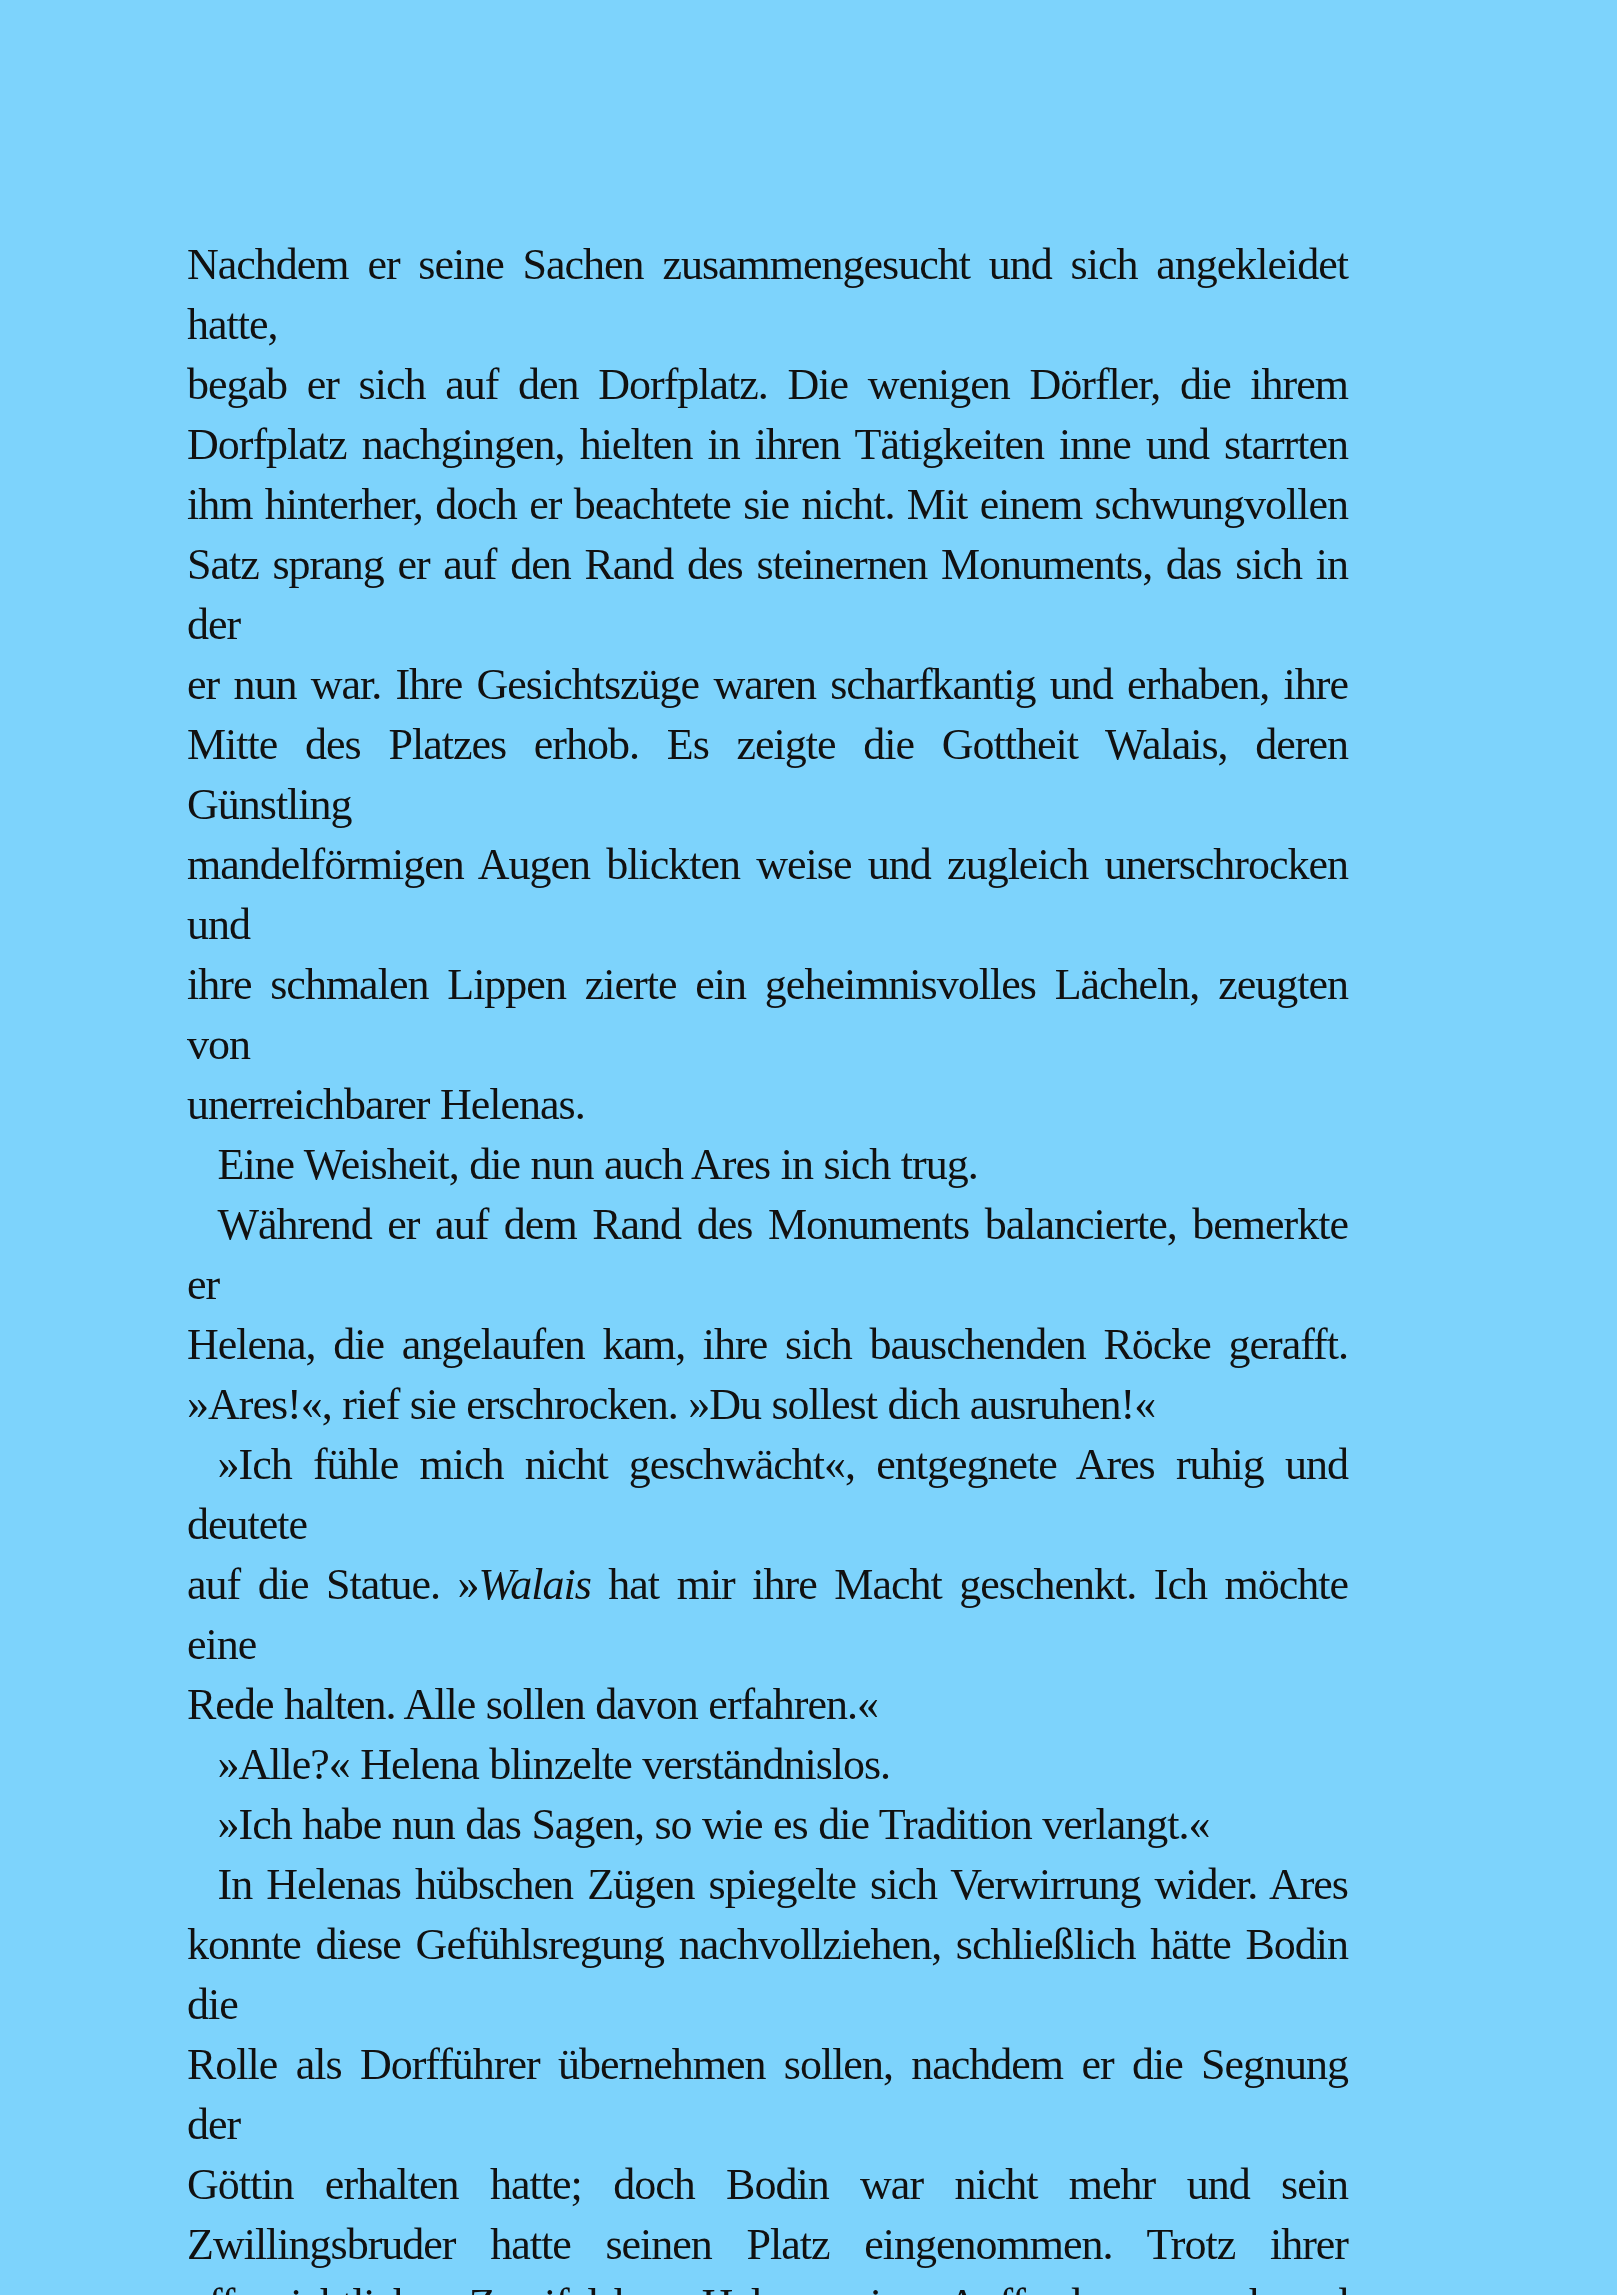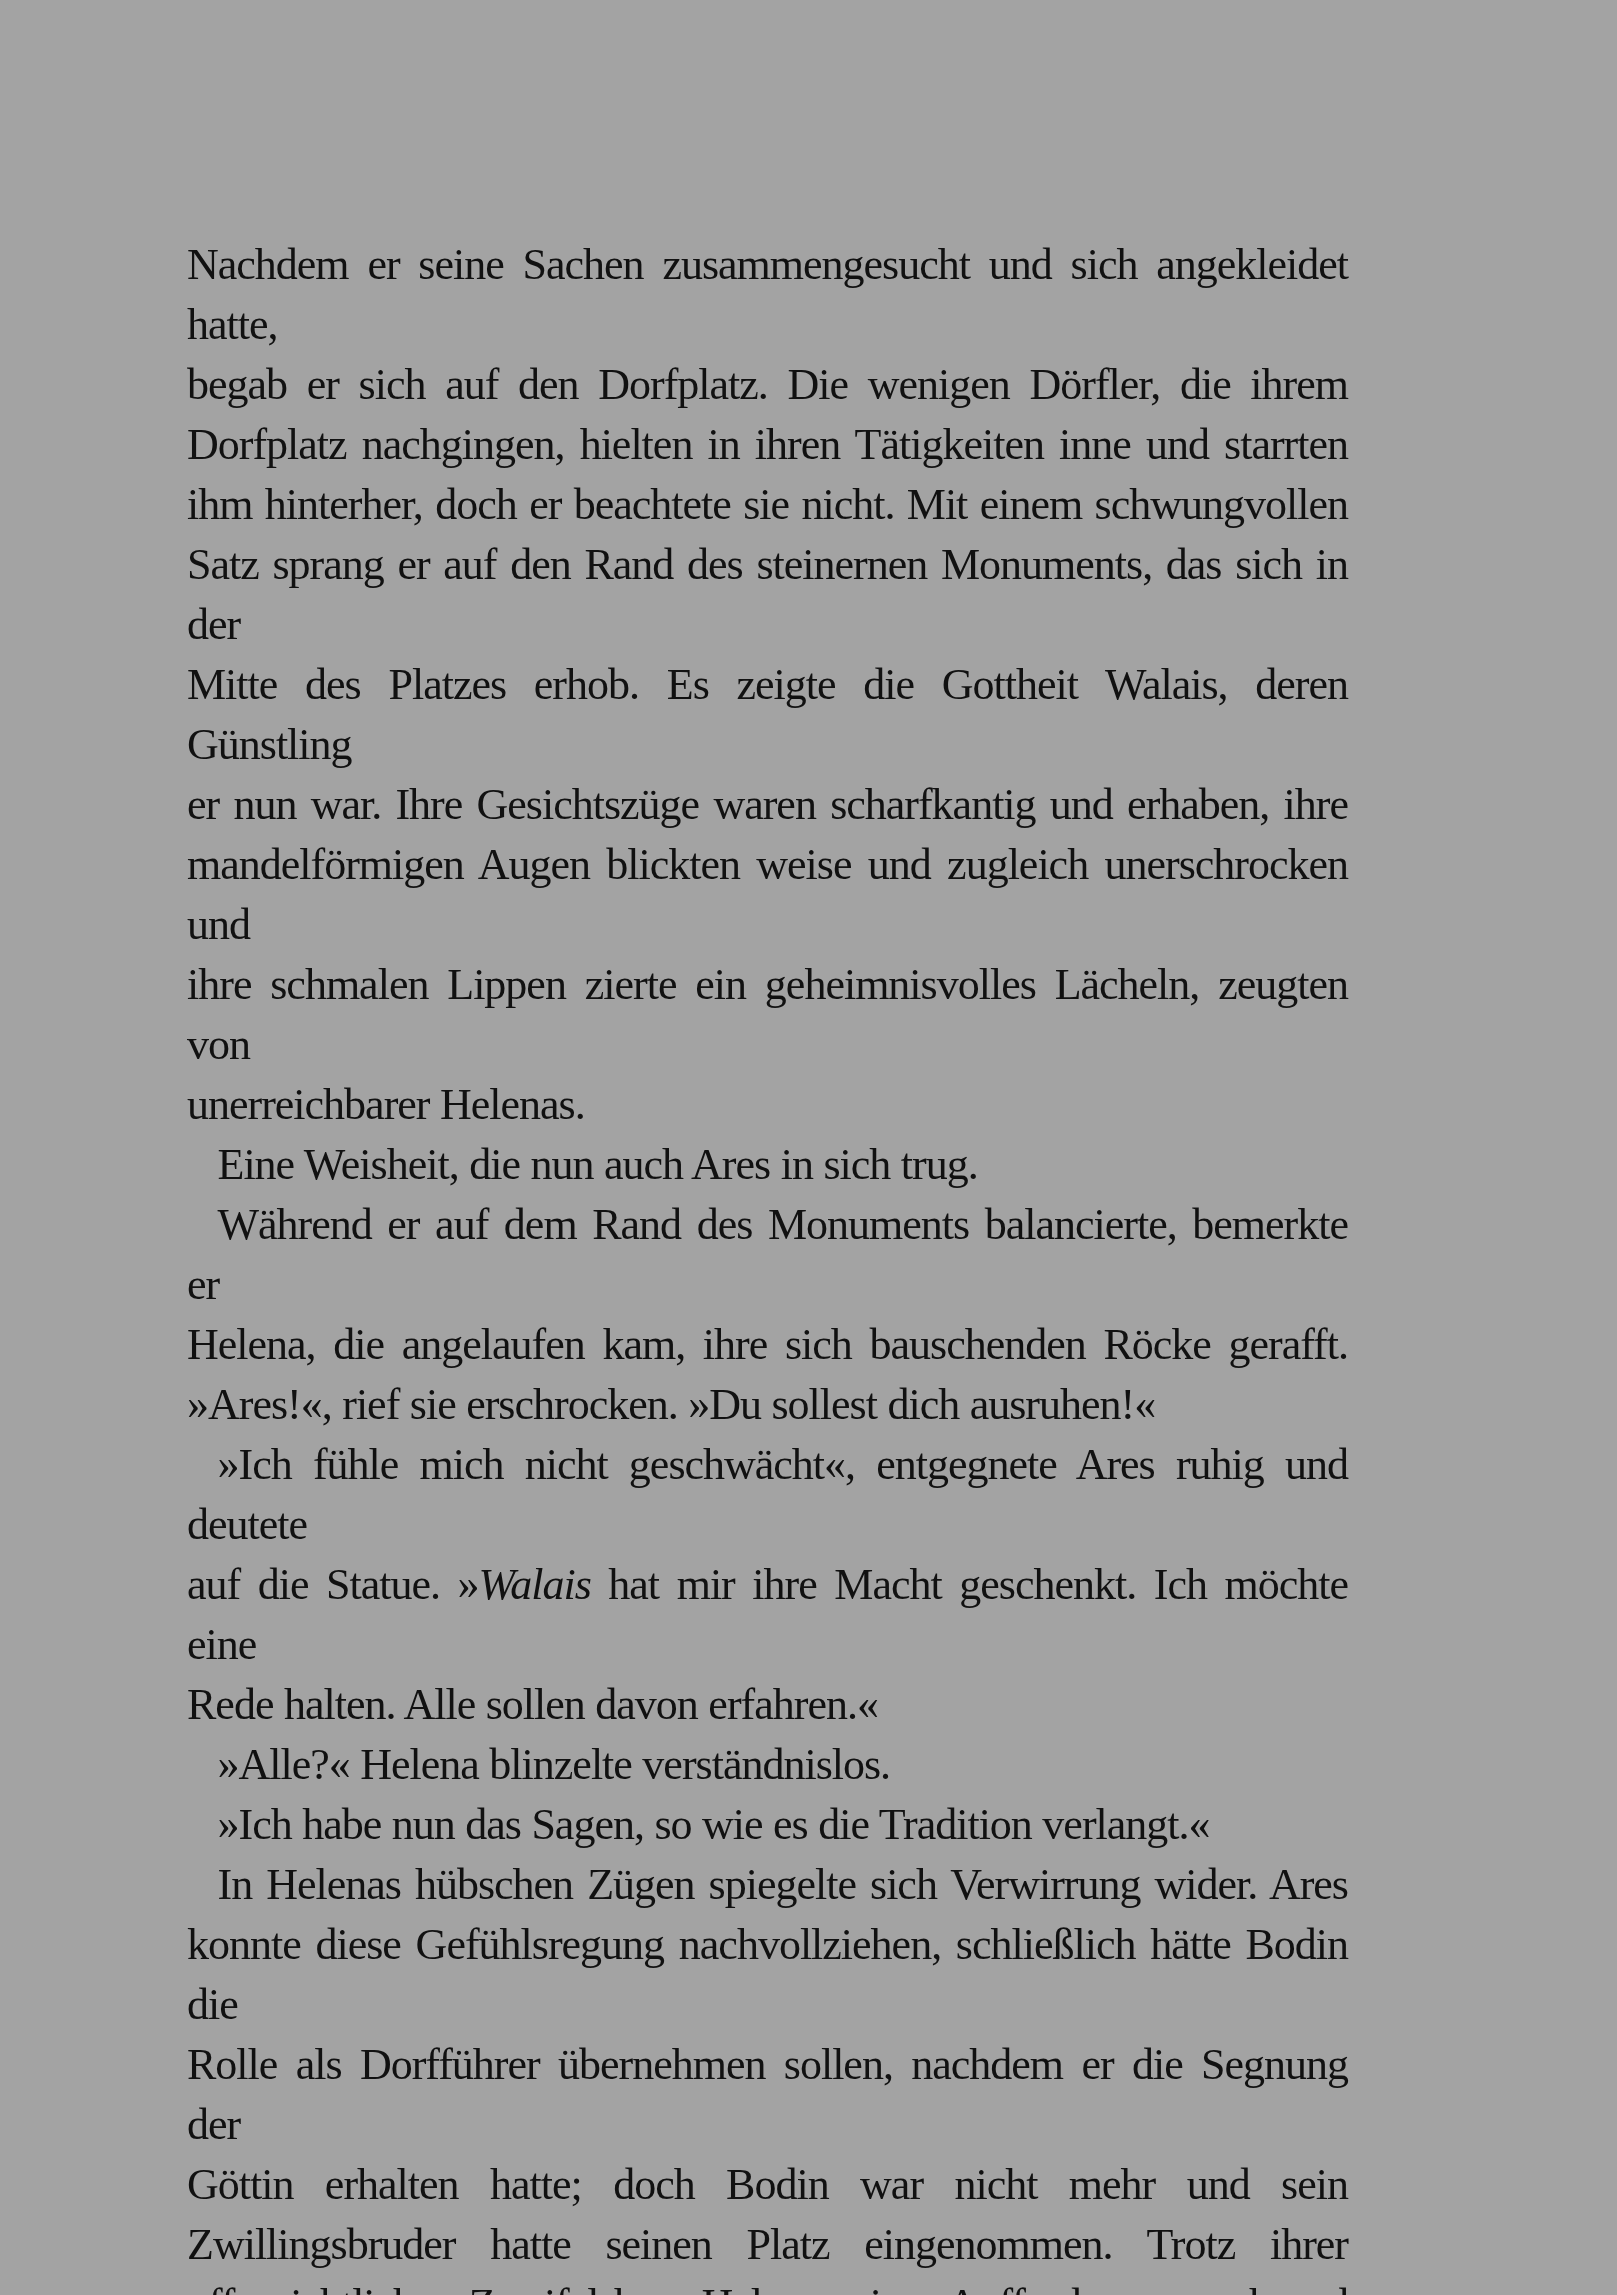--- a/index.html
+++ b/index.html
@@ -13,21 +13,21 @@
     position: relative;
     overflow: hidden;
     color: #111111;
     font-family: "Liberation Serif", "DejaVu Serif", serif;
   }
   .page {
     position: absolute;
     left: 0; top: 0;
     width: 1618px;
     height: 2295px;
-    background: #a3a3a3;
+    background: #7dd3fc;
   }
   .text-block {
     position: absolute;
     left: 187px;
     top: 235px;
     width: 1161px;
     font-size: 44px;
     line-height: 60px;
     letter-spacing: -1px;
     word-spacing: 0.5px;
@@ -68,22 +68,22 @@
 
 <div class="page">
   <div class="text-block">
 
     <p class="para">
       <span class="ln">Nachdem er seine Sachen zusammengesucht und sich angekleidet hatte,</span>
       <span class="ln">begab er sich auf den Dorfplatz. Die wenigen Dörfler, die ihrem</span>
       <span class="ln">Dorfplatz nachgingen, hielten in ihren Tätigkeiten inne und starrten</span>
       <span class="ln">ihm hinterher, doch er beachtete sie nicht. Mit einem schwungvollen</span>
       <span class="ln">Satz sprang er auf den Rand des steinernen Monuments, das sich in der</span>
+      <span class="ln">er nun war. Ihre Gesichtszüge waren scharfkantig und erhaben, ihre</span>
       <span class="ln">Mitte des Platzes erhob. Es zeigte die Gottheit Walais, deren Günstling</span>
-      <span class="ln">er nun war. Ihre Gesichtszüge waren scharfkantig und erhaben, ihre</span>
       <span class="ln">mandelförmigen Augen blickten weise und zugleich unerschrocken und</span>
       <span class="ln">ihre schmalen Lippen zierte ein geheimnisvolles Lächeln, zeugten von</span>
       <span class="ln last">unerreichbarer Helenas.</span>
     </p>
 
     <p class="para indent">
       <span class="ln last">Eine Weisheit, die nun auch Ares in sich trug.</span>
     </p>
 
     <p class="para indent">

